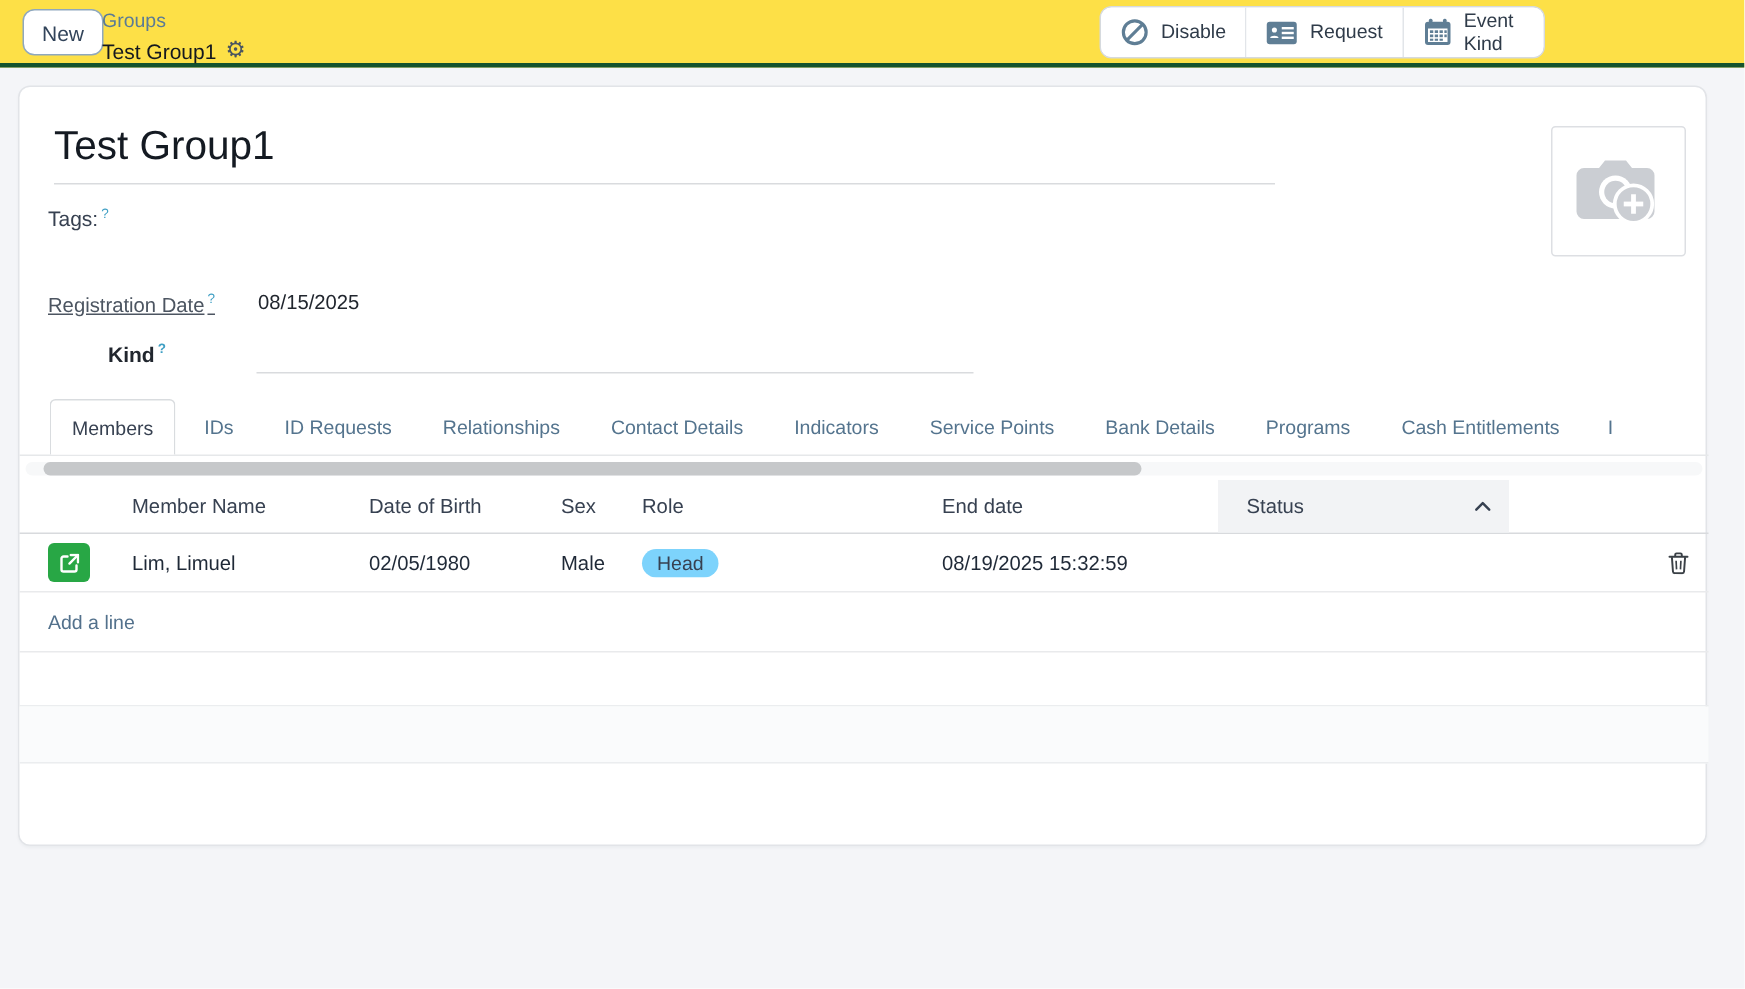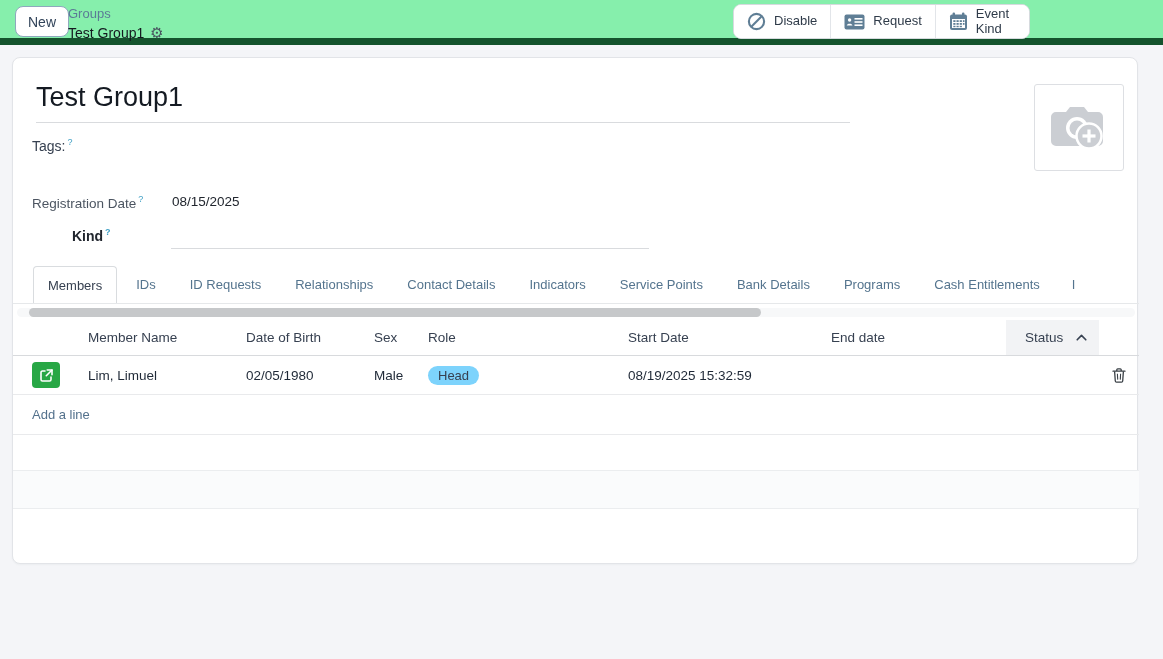--- a/index.html
+++ b/index.html
@@ -8,21 +8,21 @@
     font-family: "Liberation Sans", "DejaVu Sans", sans-serif;
     background: #f4f5f8;
     color: #1f2937;
     overflow: hidden;
     position: relative;
   }
 
   
   .topbar {
     position: absolute; left: 0; top: 0; width: 1163px; height: 45px;
-    background: #86efac; border-bottom: 7px solid #14532d;
+    background: #fde047; border-bottom: 3px solid #14532d;
   }
   .btn-new {
     position: absolute; left: 15px; top: 6px; height: 31px; padding: 0 12px;
     background: #fff; border: 1px solid #8fa8bd; border-radius: 8px;
     font-size: 14px; color: #32445a; cursor: pointer;
     font-family: inherit;
   }
   .crumbs { position: absolute; left: 68px; top: 4px; line-height: 1; }
   .crumb-parent { font-size: 13px; color: #5b7b96; cursor: pointer; display: inline-block; padding-top: 3px; }
   .crumb-current-row { margin-top: 4px; display: flex; align-items: center; gap: 6px; }
@@ -61,21 +61,21 @@
   .tags-label { font-size: 14px; color: #374151; }
   .tag-area { margin-left: 14px; border-bottom: 1px solid #d9dbde; width: 291px; padding-bottom: 3px; }
   .tag-pill {
     display: inline-flex; align-items: center; gap: 7px;
     background: #c3d0f1; color: #1b2433; border-radius: 12px;
     padding: 3px 10px 4px 12px; font-size: 13px; cursor: default;
   }
   .tag-x { font-size: 13px; color: #2b3547; cursor: pointer; line-height: 1; }
 
   .field-row { position: absolute; left: 19px; font-size: 13.5px; }
-  .fr-label { color: #4c5561; }
+  .fr-label { color: #4c5561; text-decoration: underline; }
   .fr-label-strong { color: #21262e; font-weight: 700; font-size: 14px; padding-left: 40px; }
   .fr-value { position: absolute; left: 140px; top: 0; color: #21262e; white-space: nowrap; }
   .kind-underline { position: absolute; left: 158px; top: 190px; width: 478px; border-bottom: 1px solid #d9dbde; }
 
   .photo-box {
     position: absolute; left: 1021px; top: 26px; width: 90px; height: 87px;
     border: 1px solid #dddfe3; border-radius: 3px; background: #fff;
     display: flex; align-items: center; justify-content: center; cursor: pointer;
   }
 
@@ -249,21 +249,20 @@
   </div>
 
   <div class="mtable">
 
     <div class="mrow mhead">
       <div></div>
       <div>Member Name</div>
       <div>Date of Birth</div>
       <div>Sex</div>
       <div>Role</div>
-      <div>Start Date</div>
       <div>End date</div>
       <div class="sorted">
         <span>Status</span>
         <span>
           <svg width="11" height="7" viewBox="0 0 11 7">
               <path d="M1.2 5.8 L5.5 1.4 L9.8 5.8" fill="none" stroke="#374151" stroke-width="1.6" stroke-linecap="round" stroke-linejoin="round"></path>
             </svg>
         </span>
       </div>
       <div></div>

